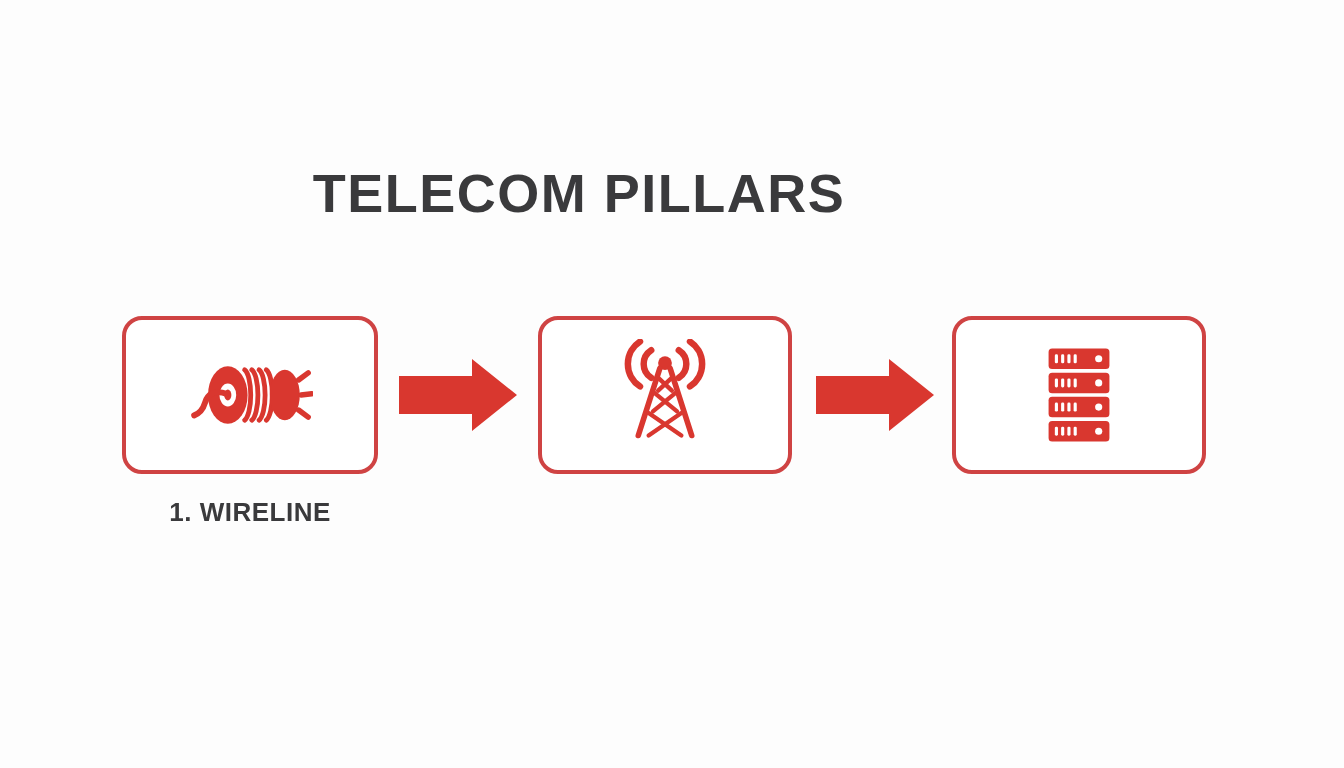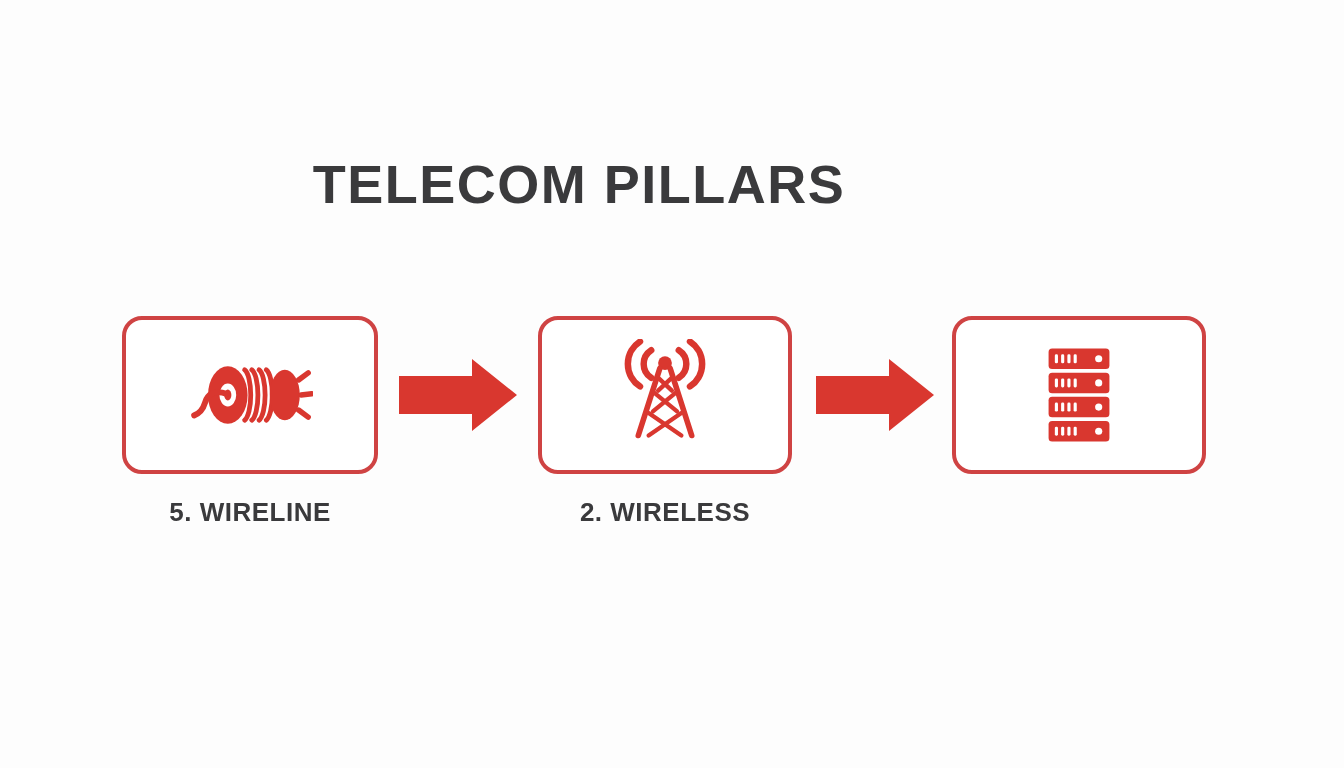--- a/index.html
+++ b/index.html
@@ -11,21 +11,21 @@
   *{margin:0;padding:0;box-sizing:border-box;}
   html,body{width:1344px;height:768px;overflow:hidden;}
   body{
     background:var(--bg);
     font-family:"Liberation Sans","DejaVu Sans",sans-serif;
     position:relative;
   }
   .stage{position:absolute;inset:0;}
   .title{
     position:absolute;
-    top:153px;left:0;width:1120px;
+    top:162px;left:0;width:1120px;
     text-align:center;
     font-size:54px;
     font-weight:800;
     letter-spacing:1.5px;
     color:var(--text);
     padding-left:38px;
   }
   .card{
     position:absolute;
     top:316px;
@@ -146,16 +146,15 @@
           <circle cx="60" cy="65.5" r="4"></circle>
         <rect x="11" y="87.5" width="3.5" height="10" rx="1.5"></rect>
           <rect x="18" y="87.5" width="3.5" height="10" rx="1.5"></rect>
           <rect x="25" y="87.5" width="3.5" height="10" rx="1.5"></rect>
           <rect x="32" y="87.5" width="3.5" height="10" rx="1.5"></rect>
           <circle cx="60" cy="92.5" r="4"></circle>
       </g>
     </svg>
   </div>
 
-  <div class="label label-1">5. WIRELINE</div>
-  <div class="label label-2">2. WIRELESS</div>
+  <div class="label label-1">1. WIRELINE</div>
 
 </div>
 
 </body></html>

